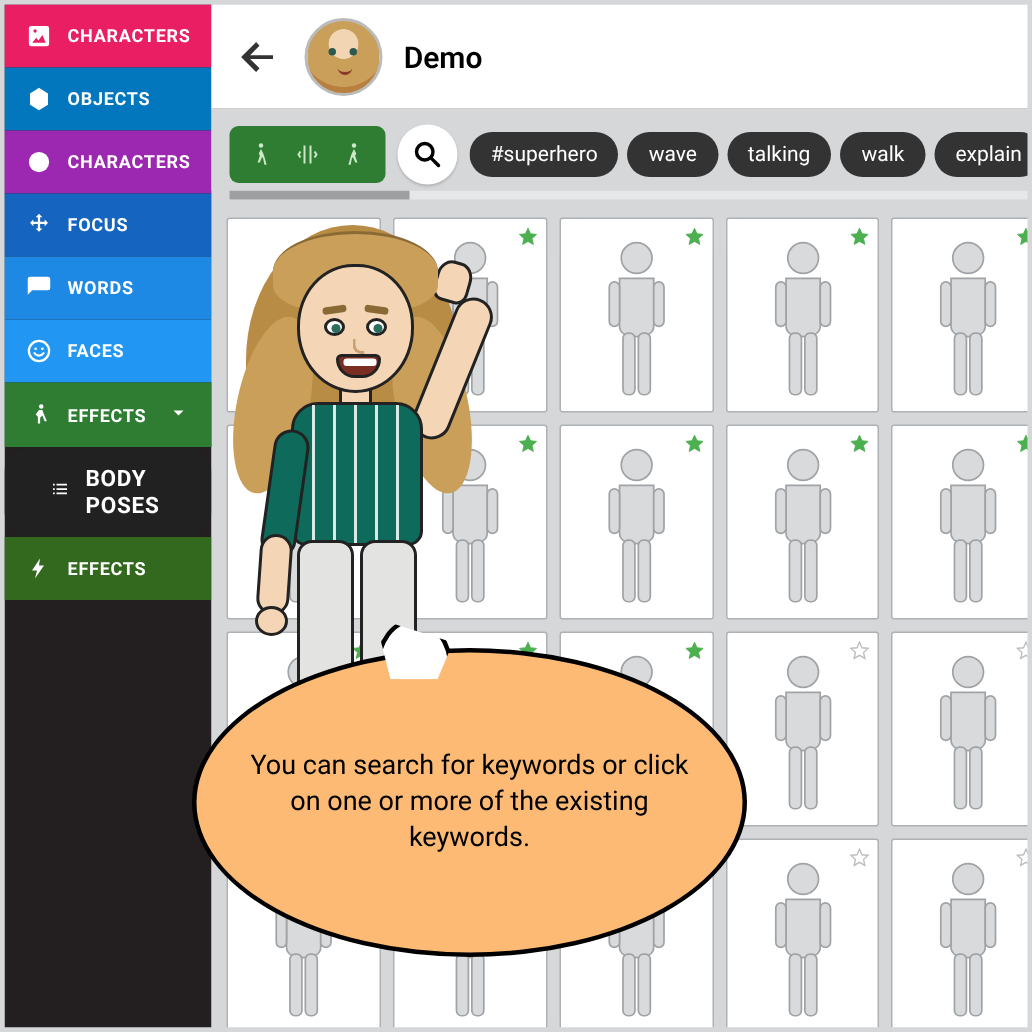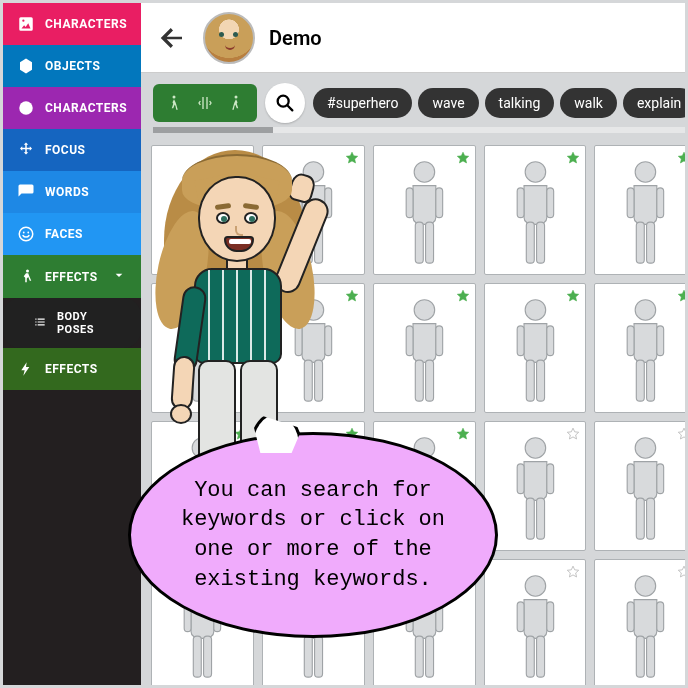--- a/index.html
+++ b/index.html
@@ -12,21 +12,21 @@
   .side-item .icon { width: 18px; height: 18px; display: flex; align-items: center; justify-content: center; }
   .side-item svg { fill: #fff; }
   .bg1 { background: #e91e63; }
   .bg2 { background: #9c27b0; }
   .bg3 { background: #0277bd; }
   .bg4 { background: #1565c0; align-items: center; }
   .bg5 { background: #1e88e5; }
   .bg6 { background: #2196f3; }
   .bg7 { background: #2e7d32; position: relative; }
   .bg7 .chev { margin-left: auto; }
-  .side-sub { background: #212121; color: #fff; padding: 12px 14px 12px 30px; font-size: 11px; font-weight: 700; letter-spacing: .5px; display: flex; align-items: center; gap: 10px; cursor: pointer; border-radius: 17px; }
+  .side-sub { background: #212121; color: #fff; padding: 12px 14px 12px 30px; font-size: 15px; font-weight: 700; letter-spacing: .5px; display: flex; align-items: center; gap: 10px; cursor: pointer; border-radius: 17px; }
   .bg8 { background: #33691e; }
 
   
   .main { flex: 1; background: #d5d7d9; display: flex; flex-direction: column; }
   .header { background: #fff; height: 70px; display: flex; align-items: center; padding: 0 14px; gap: 14px; border-bottom: 1px solid #ccc; }
   .back-btn { width: 34px; height: 34px; display:flex; align-items:center; justify-content:center; cursor:pointer; }
   .avatar { width: 52px; height: 52px; border-radius: 50%; background: radial-gradient(circle at 50% 32%, #f2d6b3 0 24%, #c99f59 25% 70%, #b87f3f 71% 100%); border: 2px solid #bbb; position: relative; overflow:hidden; }
   .avatar::before{content:"";position:absolute;left:14px;top:18px;width:5px;height:5px;background:#2c5a50;border-radius:50%;box-shadow:14px 0 0 #2c5a50;}
   .avatar::after{content:"";position:absolute;left:20px;top:30px;width:10px;height:4px;border-bottom:2px solid #8a3a2c;border-radius:0 0 8px 8px;}
   .title { font-size: 20px; font-weight: 600; }
@@ -77,21 +77,21 @@
   .handR{position:absolute;left:170px;top:42px;width:24px;height:28px;background:#f4d6b6;border:2px solid #222;border-radius:40% 40% 30% 30%;transform:rotate(16deg);}
   .armL{position:absolute;left:58px;top:154px;width:24px;height:86px;background:#0e6a5a;border:2px solid #222;border-radius:14px;transform:rotate(8deg);}
   .foreL{position:absolute;left:52px;top:224px;width:22px;height:54px;background:#f4d6b6;border:2px solid #222;border-radius:12px;transform:rotate(4deg);}
   .handL{position:absolute;left:50px;top:272px;width:22px;height:20px;background:#f4d6b6;border:2px solid #222;border-radius:50%;}
   .pants{position:absolute;left:78px;top:228px;width:80px;height:112px;}
   .legL,.legR{position:absolute;top:0;width:38px;height:112px;background:#e3e4e2;border:2px solid #222;border-radius:10px 10px 6px 6px;}
   .legL{left:0}.legR{right:0}
 
   
   .bubble-wrap{position:absolute;left:128px;top:432px;width:370px;z-index:60;}
-  .bubble{background:#f0abfc;border:3px solid #000;border-radius:50%;width:370px;height:206px;display:flex;align-items:center;justify-content:center;padding:26px 34px;text-align:center;font-size:22px;line-height:1.35;font-family:Liberation Mono, monospace;}
+  .bubble{background:#fdba74;border:3px solid #000;border-radius:50%;width:370px;height:206px;display:flex;align-items:center;justify-content:center;padding:26px 34px;text-align:center;font-size:18px;line-height:1.35;}
   .tail{position:absolute;left:122px;top:-20px;width:46px;height:38px;}
   .tail::before{content:"";position:absolute;left:0;top:0;width:46px;height:38px;background:#fff;border:3px solid #000;border-bottom:none;border-radius:60% 60% 0 0 / 100% 100% 0 0;clip-path:polygon(20% 100%,0 0,100% 40%,80% 100%);}
 </style>
 </head>
 <body>
 
 <div class="sidebar">
   <div class="side-item bg1">
     <span class="icon">
         <svg viewBox="0 0 24 24" width="18" height="18">

